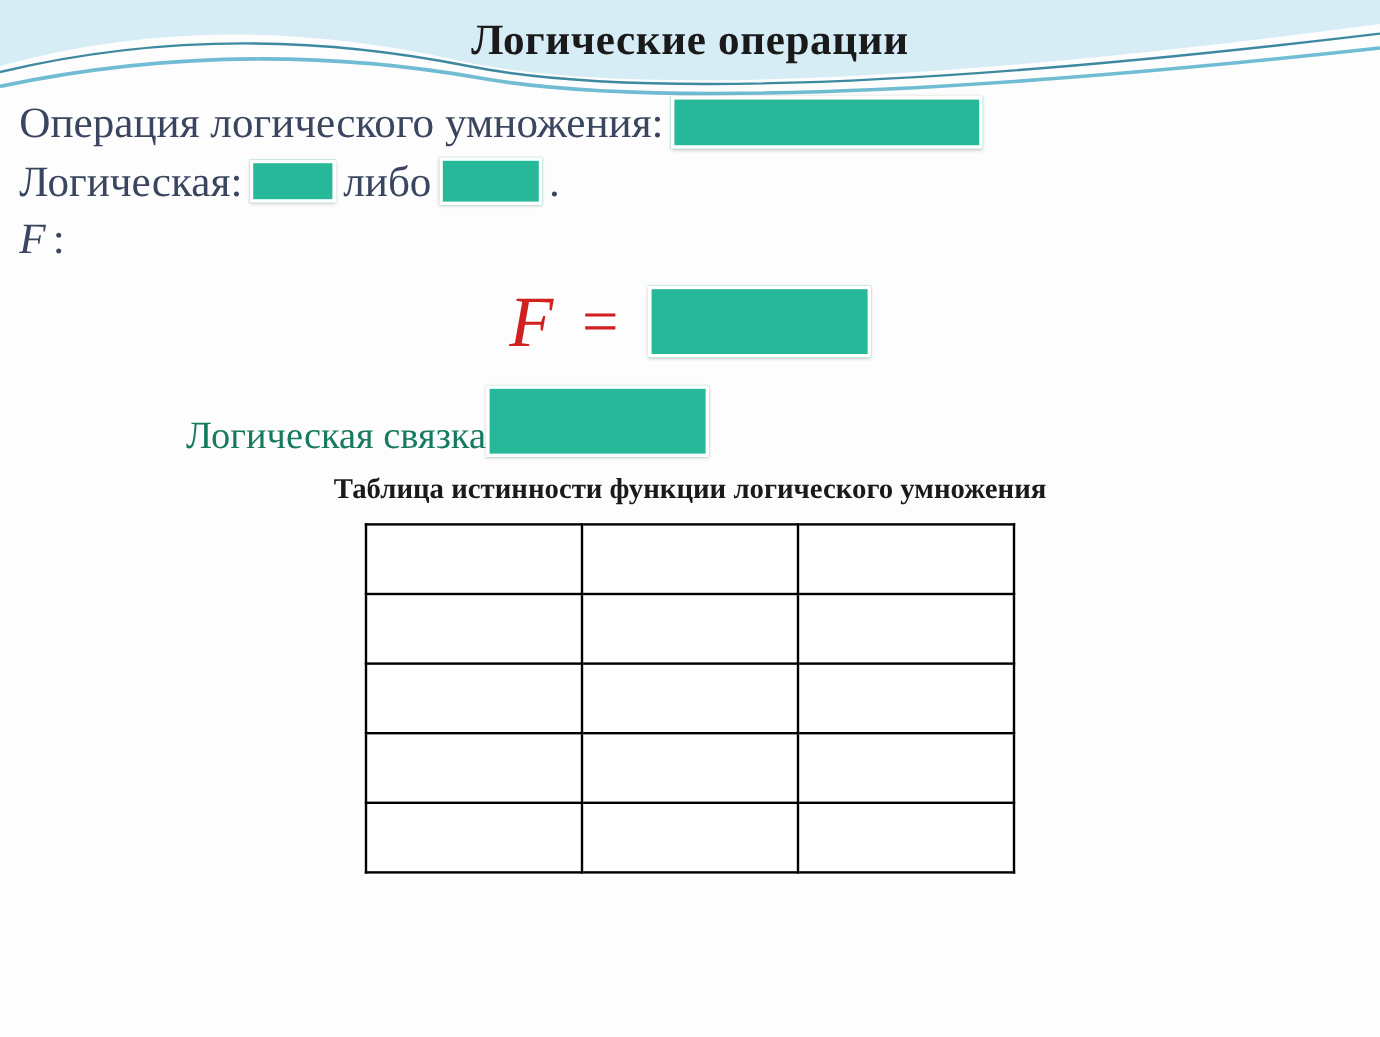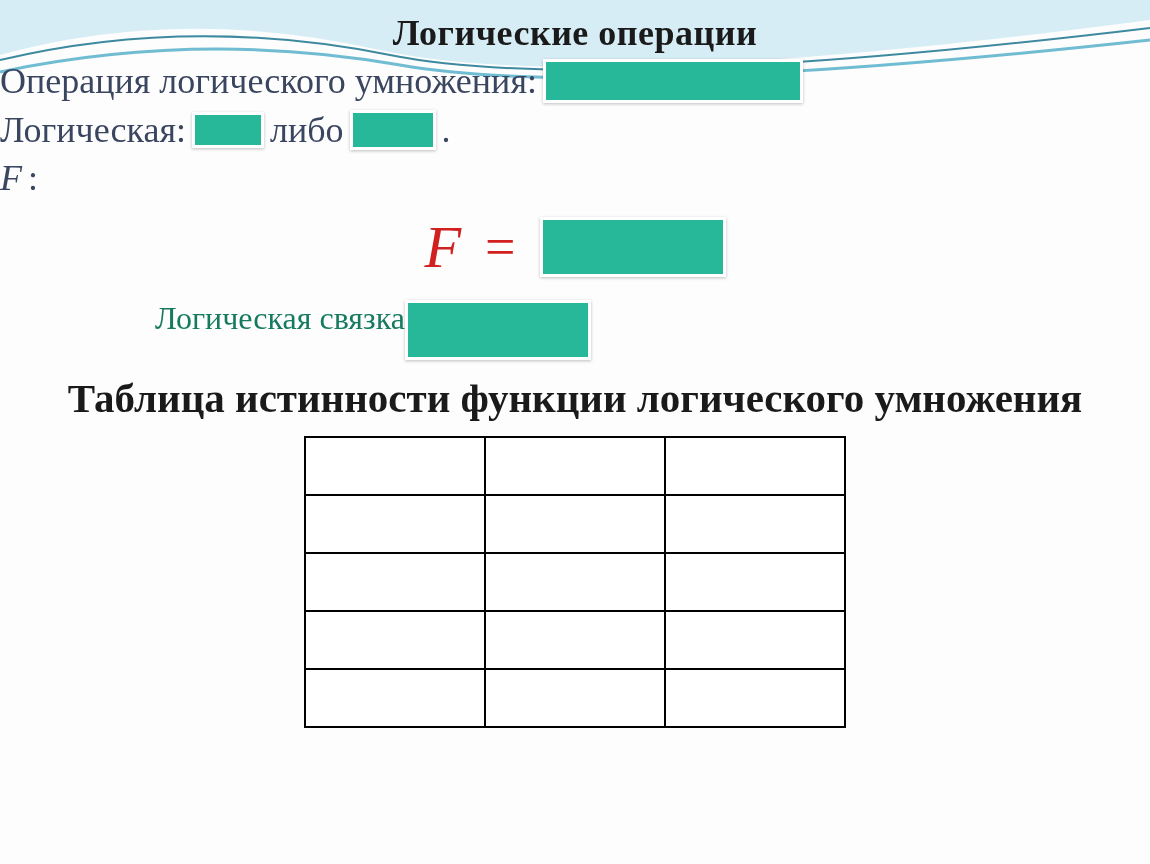--- a/index.html
+++ b/index.html
@@ -19,26 +19,27 @@
     }
     .content {
       position: relative;
       padding-top: 12px;
     }
     .slide-title {
       text-align: center;
       font-size: 36px;
       font-weight: bold;
       color: #1a1a1a;
-      margin-bottom: 3px;
+      margin-bottom: 24px;
       letter-spacing: 0.5px;
     }
     .line {
       font-size: 36px;
       color: #3a4560;
+      padding-left: 16px;
       line-height: 1.35;
       display: flex;
       align-items: center;
       flex-wrap: wrap;
       gap: 6px;
     }
     .block {
       background: #27b89a;
       border: 3px solid #fff;
       box-shadow: 0 1px 3px rgba(0,0,0,.25);
@@ -63,31 +64,31 @@
       font-size: 60px;
       color: #d12020;
     }
     .f-eq {
       font-family: 'Times New Roman', serif;
       font-size: 54px;
       color: #d12020;
     }
     .connective-row {
       display: flex;
-      align-items: flex-start;
+      align-items: flex-end;
       margin-top: 18px;
       padding-left: 155px;
     }
     .connective-label {
       font-size: 32px;
       color: #167a5f;
     }
     .table-title {
       text-align: center;
-      font-size: 41px;
+      font-size: 24px;
       font-weight: bold;
       color: #1a1a1a;
       margin-top: 14px;
       margin-bottom: 14px;
     }
     .truth-table {
       margin: 0 auto;
       border-collapse: collapse;
       background: #fff;
     }

